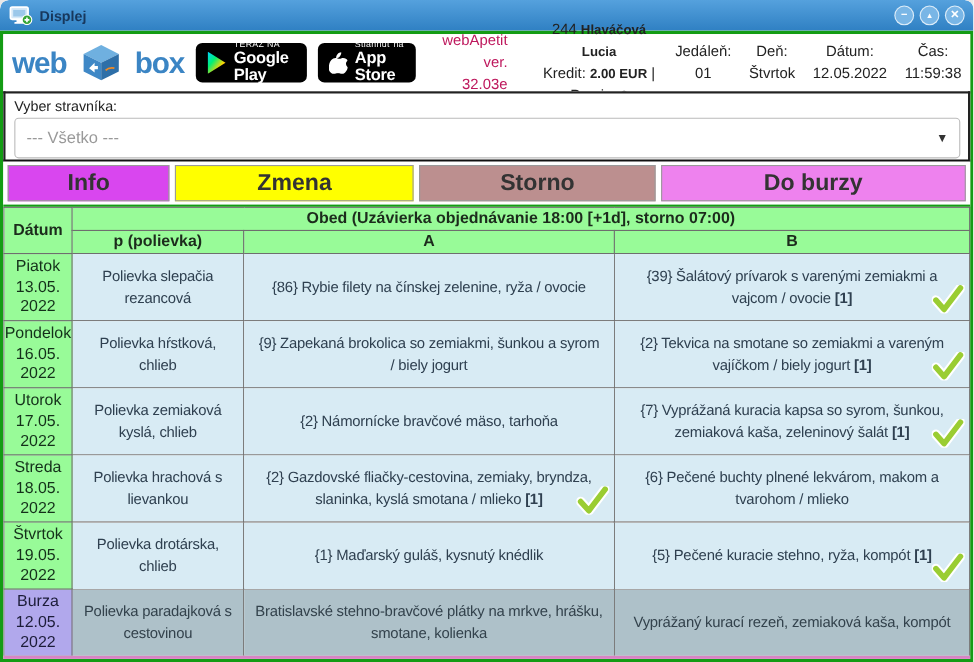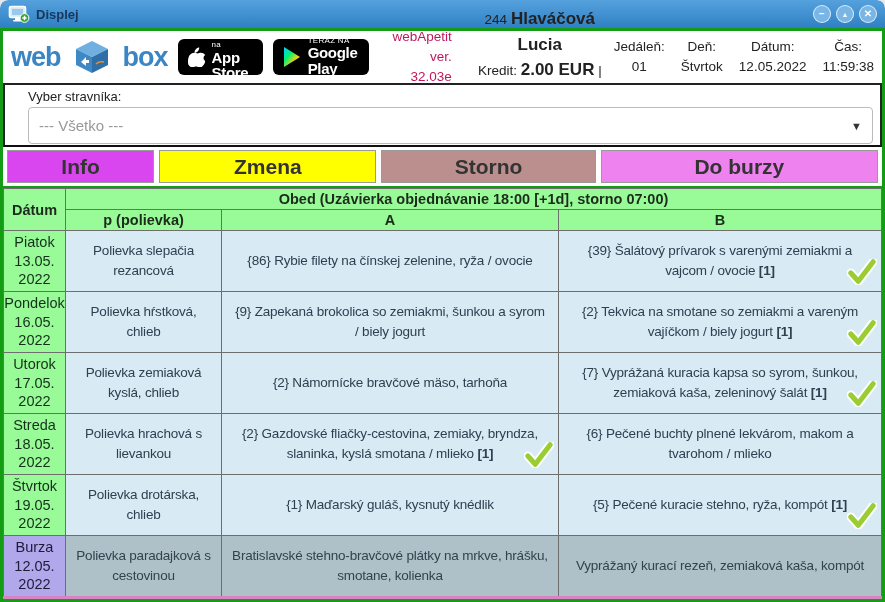--- a/index.html
+++ b/index.html
@@ -18,27 +18,27 @@
 
   
   .header { height:52px; display:flex; align-items:center; padding:0 8px; gap:10px; background:#fff; flex:none; }
   .logo { display:flex; align-items:center; gap:13px; color:#3b85c4; font-size:27px; font-weight:bold; letter-spacing:-1px; }
   .badge { background:#000; color:#fff; border-radius:6px; height:36px; display:flex; align-items:center; gap:7px; padding:0 10px; cursor:pointer; }
   .badge .b-lines { display:flex; flex-direction:column; line-height:1.05; }
   .badge .b-small { font-size:8px; letter-spacing:.3px; }
   .badge .b-big { font-size:15px; font-weight:bold; letter-spacing:-0.3px; }
   .app-block { text-align:right; font-size:13.5px; color:#be185d; line-height:1.5; margin-left:14px; }
   .user-block { text-align:center; font-size:13.5px; color:#222; line-height:1.5; margin-left:14px; }
-  .user-block b { font-size:17px;margin-top:12px; }
+  .user-block b { font-size:12px;margin-top:12px; }
   .info-block { margin-left:auto; display:flex; gap:16px; }
   .info-col { text-align:center; font-size:13.5px; color:#222; line-height:1.5; }
 
   
   .selector-box { border-left:2px solid #222; border-right:2px solid #222; border-top:2px solid #222; border-bottom:2px solid #111;
-                  padding:4px 7px 7px 23px; background:#fff; flex:none; height:64px; }
+                  padding:4px 7px 7px 8px; background:#fff; flex:none; height:64px; }
   .selector-box .sel-label { font-size:13px; color:#222; margin-bottom:3px; }
   .select { height:37px; border:1px solid #bbb; border-radius:4px; display:flex; align-items:center; padding:0 10px; color:#999; font-size:15px; cursor:pointer; background:#fff; }
   .select .caret { margin-left:auto; color:#333; font-size:11px; }
 
   
   .btn-row { flex:none; height:41px; display:flex; gap:5px; padding:3px 4px; background:#fff; border-bottom:2px solid #149c14; }
   .action-btn { border:1px solid #9a9a9a; display:flex; align-items:center; justify-content:center;
                 font-size:21px; font-weight:bold; color:#333; cursor:pointer; }
   .action-btn:nth-child(1){ flex:1.45; }
   .action-btn:nth-child(2){ flex:2.15; }
@@ -97,48 +97,48 @@
             <polygon points="34,9 18,17 18,33 34,25" fill="#2e6fa8"></polygon>
             <path d="M7 22 l5 -5 l0 3 l3 0 l0 3 l-3 0 l0 3 z" fill="#fff"></path>
             <path d="M22 24 q3 -3 8 -2" stroke="#f08a24" stroke-width="1.6" fill="none"></path>
           </svg>
         </span>
         <span>box</span>
       </div>
 
       <div class="badge">
         <span style="display:flex;">
-          <svg width="17" height="20" viewBox="0 0 17 20">
-            <path d="M11.2 0.6 c0.2 1.4 -0.5 2.8 -1.3 3.7 c-0.8 0.9 -2.1 1.6 -3.3 1.5 c-0.2 -1.3 0.5 -2.7 1.2 -3.5 C8.7 1.3 10.1 0.6 11.2 0.6 Z" fill="#fff"></path>
-            <path d="M8.6 6.4 c1 0 2 -0.7 3.3 -0.7 c2 0 3.4 1.1 4.3 2.4 c-2.4 1.5 -2.1 4.9 0.4 6.1 c-0.5 1.3 -0.8 1.9 -1.5 3 c-1 1.5 -2.3 3.3 -4 3.3 c-1.5 0 -1.9 -1 -3.9 -0.9 c-2 0 -2.4 0.9 -3.9 0.9 c-1.7 0 -3 -1.7 -4 -3.1 C-1.4 14 -0.9 9.6 1.2 7.6 c1 -1.1 2.4 -1.9 3.9 -1.9 C6.6 5.7 7.6 6.4 8.6 6.4 Z" fill="#fff" transform="translate(1,0)"></path>
-          </svg>
-        </span>
-        <span class="b-lines">
-          <span class="b-small">Stiahnuť na</span>
-          <span class="b-big">App Store</span>
-        </span>
-      </div>
-
-      <div class="badge">
-        <span style="display:flex;">
           <svg width="18" height="20" viewBox="0 0 18 20">
             <defs>
                 <linearGradient id="gp" x1="0" y1="0" x2="1" y2="1">
               <stop offset="0" stop-color="#00d2ff"></stop>
                   <stop offset="0.35" stop-color="#00f076"></stop>
               <stop offset="0.7" stop-color="#ffd500"></stop>
                   <stop offset="1" stop-color="#ff3a44"></stop>
             </linearGradient>
               </defs>
             <polygon points="1,0 17,10 1,20" fill="url(#gp)"></polygon>
           </svg>
         </span>
         <span class="b-lines">
           <span class="b-small">TERAZ NA</span>
           <span class="b-big">Google Play</span>
+        </span>
+      </div>
+
+      <div class="badge">
+        <span style="display:flex;">
+          <svg width="17" height="20" viewBox="0 0 17 20">
+            <path d="M11.2 0.6 c0.2 1.4 -0.5 2.8 -1.3 3.7 c-0.8 0.9 -2.1 1.6 -3.3 1.5 c-0.2 -1.3 0.5 -2.7 1.2 -3.5 C8.7 1.3 10.1 0.6 11.2 0.6 Z" fill="#fff"></path>
+            <path d="M8.6 6.4 c1 0 2 -0.7 3.3 -0.7 c2 0 3.4 1.1 4.3 2.4 c-2.4 1.5 -2.1 4.9 0.4 6.1 c-0.5 1.3 -0.8 1.9 -1.5 3 c-1 1.5 -2.3 3.3 -4 3.3 c-1.5 0 -1.9 -1 -3.9 -0.9 c-2 0 -2.4 0.9 -3.9 0.9 c-1.7 0 -3 -1.7 -4 -3.1 C-1.4 14 -0.9 9.6 1.2 7.6 c1 -1.1 2.4 -1.9 3.9 -1.9 C6.6 5.7 7.6 6.4 8.6 6.4 Z" fill="#fff" transform="translate(1,0)"></path>
+          </svg>
+        </span>
+        <span class="b-lines">
+          <span class="b-small">Stiahnuť na</span>
+          <span class="b-big">App Store</span>
         </span>
       </div>
 
       <div class="app-block">
         <div>webApetit</div>
         <div>ver. 32.03e</div>
       </div>
 
       <div class="user-block">
         <div>

